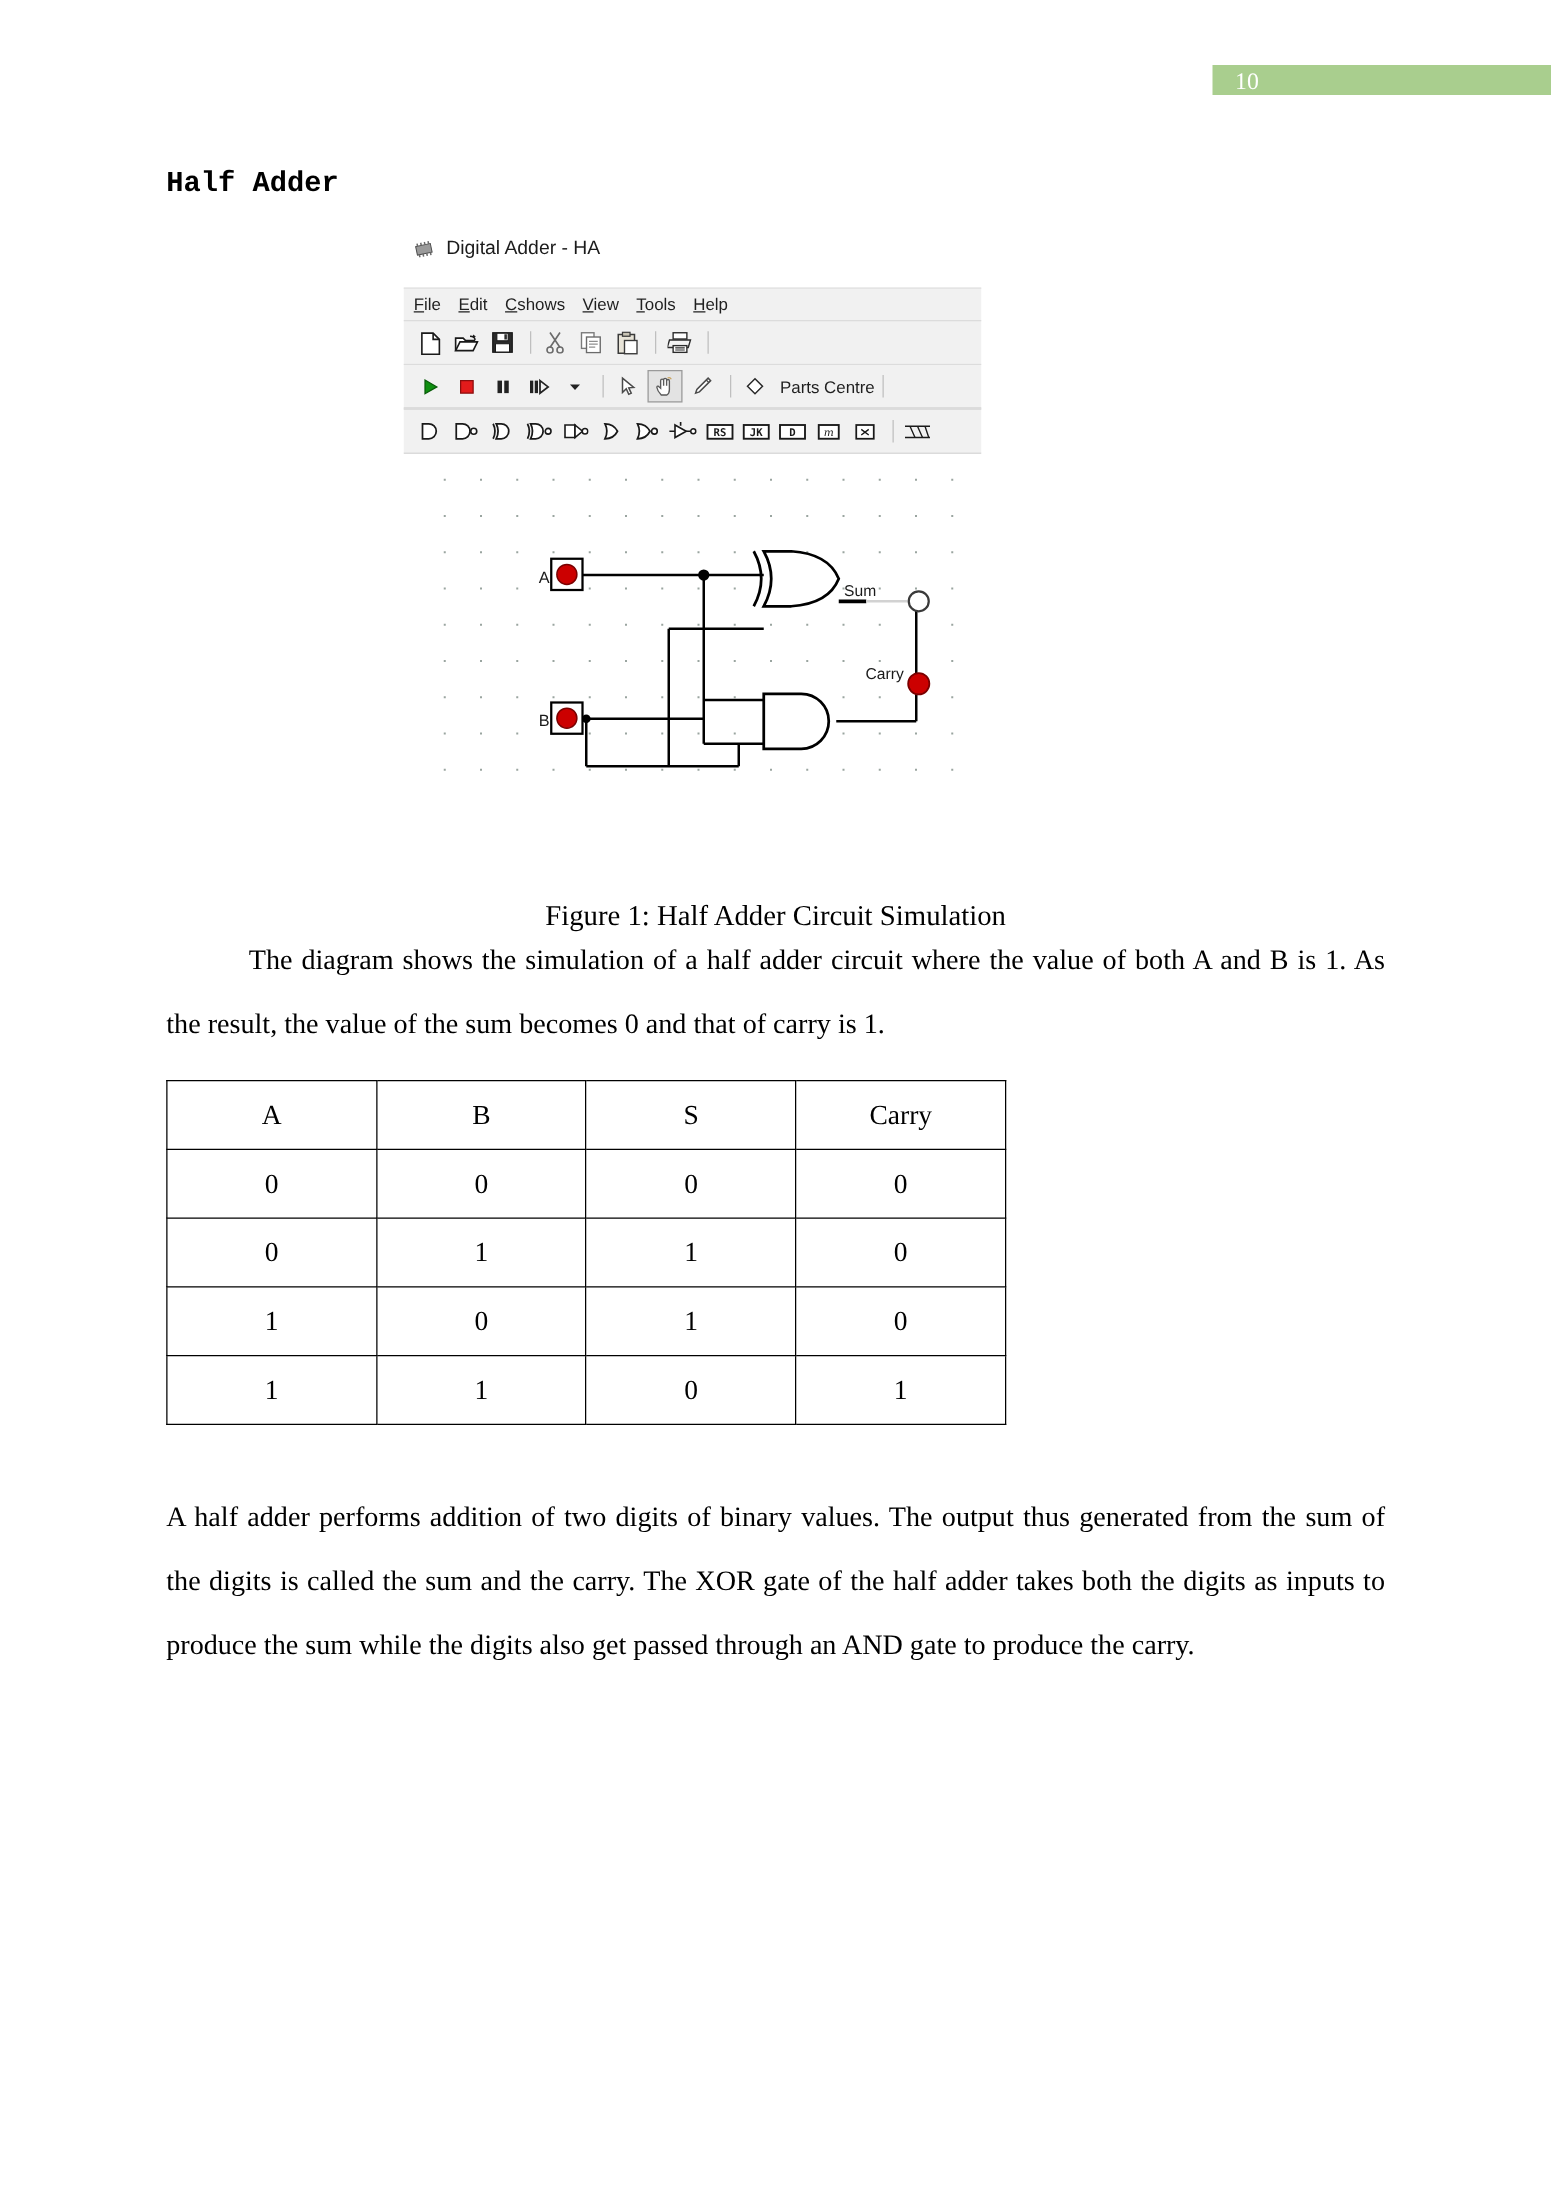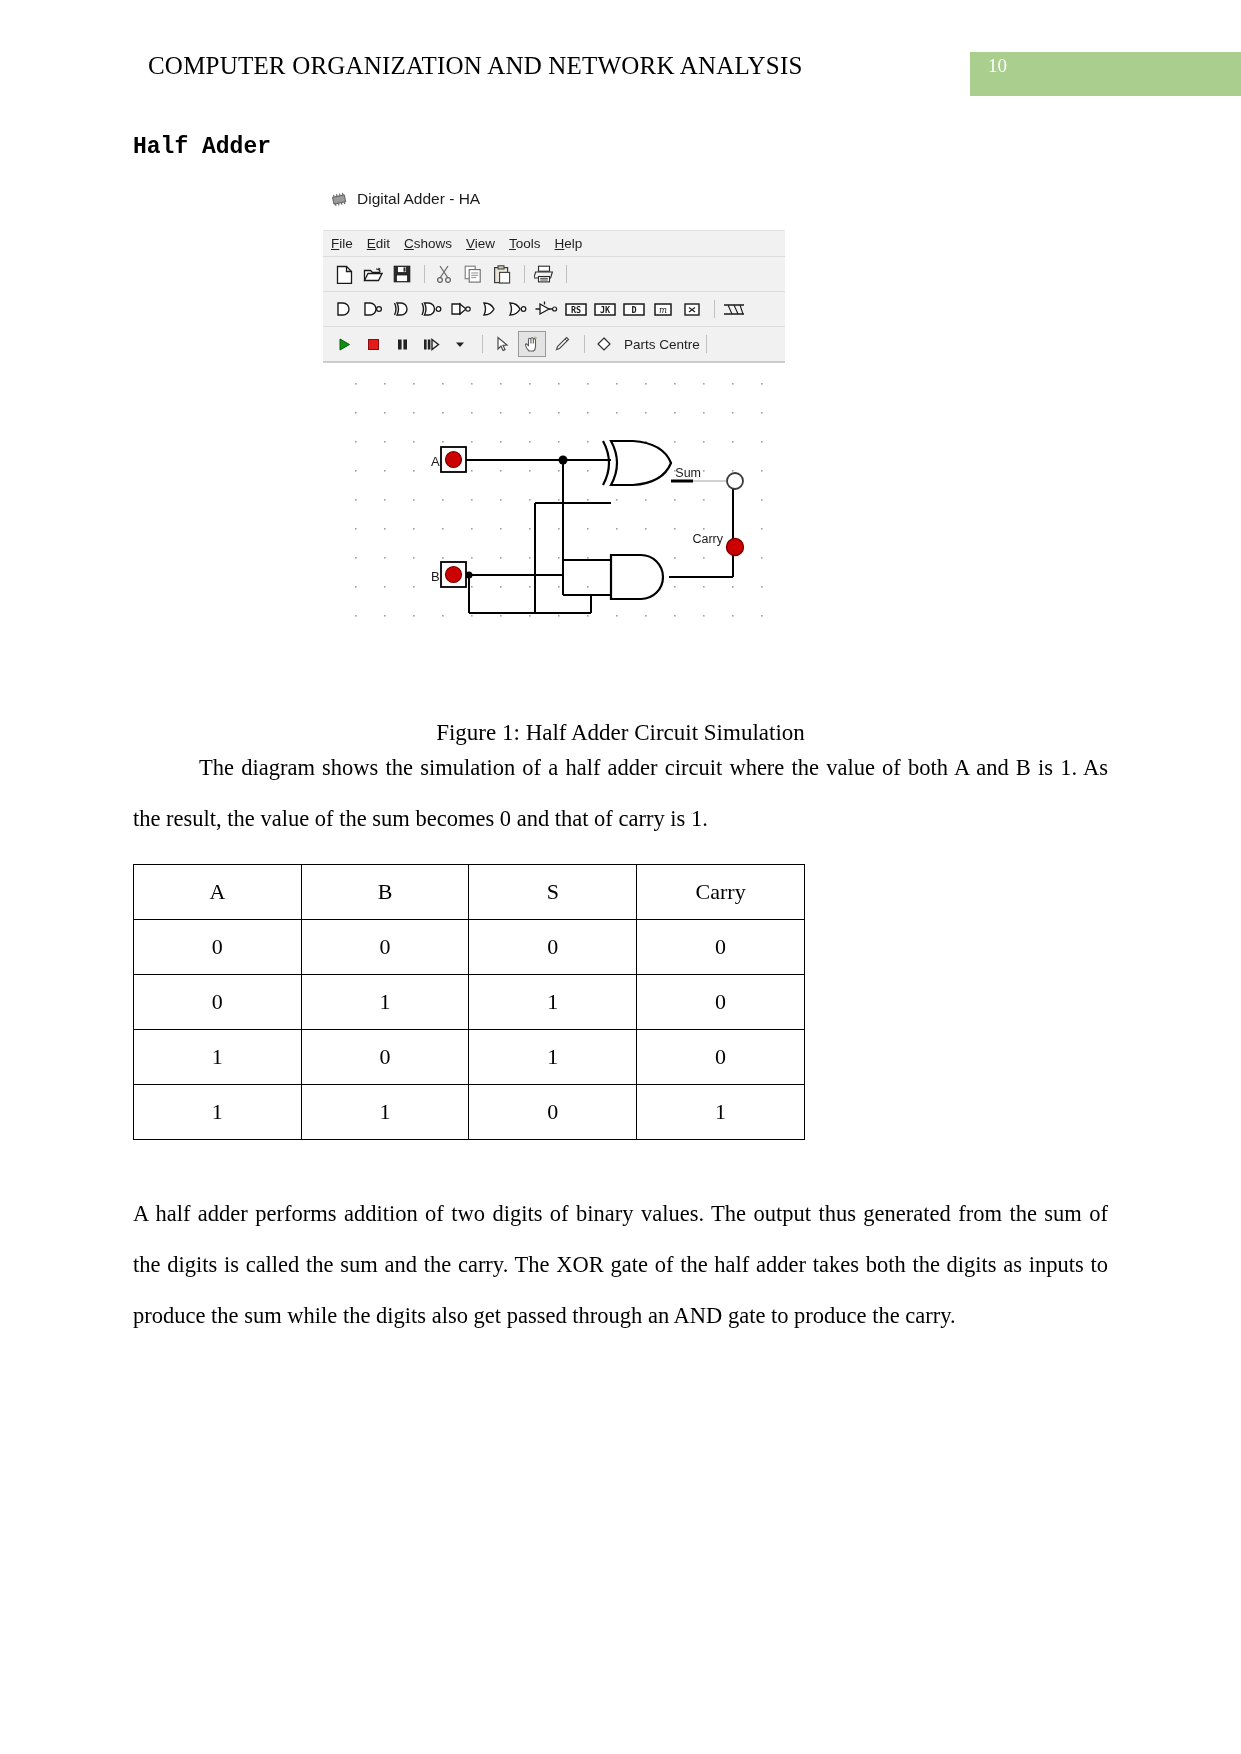--- a/index.html
+++ b/index.html
@@ -31,21 +31,21 @@
     font-size: 25px;
     letter-spacing: 0.2px;
     white-space: nowrap;
     font-family: "Liberation Serif", "DejaVu Serif", serif;
   }
   .page-number-badge {
     position: absolute;
     left: 970px;
     top: 52px;
     width: 271px;
-    height: 44px;
+    height: 24px;
     background: #A9CE8E;
   }
   .page-number-text {
     position: absolute;
     left: 18px;
     top: 3px;
     color: #ffffff;
     font-size: 19px;
     font-family: "Liberation Serif", "DejaVu Serif", serif;
   }
@@ -203,21 +203,20 @@
   }
   .truth-table col.c-a { width: 168px; }
   .truth-table col.c-b { width: 168px; }
   .truth-table col.c-s { width: 168px; }
   .truth-table col.c-c { width: 168px; }
 </style>
 </head>
 <body>
 
 <div class="page-header">
-  <div class="header-title">COMPUTER ORGANIZATION AND NETWORK ANALYSIS</div>
   <div class="page-number-badge">
     <span class="page-number-text">10</span>
   </div>
 </div>
 
 <div class="content">
 
   <div class="section-heading">Half Adder</div>
 
   <div class="app-window">
@@ -300,20 +299,77 @@
         <svg width="20" height="18" viewBox="0 0 20 18">
             <rect x="4.5" y="1.2" width="11" height="5" fill="#ffffff" stroke="#2b2b2b" stroke-width="1.1"></rect>
             <path d="M1.6 7 h16.8 l-1.8 6 h-16.8 z" fill="#f2f2f2" stroke="#2b2b2b" stroke-width="1.1"></path>
             <rect x="4.5" y="11.5" width="11" height="5.4" fill="#ffffff" stroke="#2b2b2b" stroke-width="1.1"></rect>
             <path d="M6.2 13.3 h7.6 M6.2 15 h7.6" stroke="#2b2b2b" stroke-width="0.9"></path>
           </svg>
       </span>
       <span class="tb-sep"></span>
     </div>
 
+    <div class="app-toolbar row-sim">
+      <span class="tb-btn">
+        <svg width="15" height="15" viewBox="0 0 15 15">
+            <path d="M3 2 L12.5 7.5 L3 13 z" fill="#0f9010" stroke="#0a5c0a" stroke-width="1"></path>
+          </svg>
+      </span>
+      <span class="tb-btn">
+        <svg width="15" height="15" viewBox="0 0 15 15">
+            <rect x="2.5" y="2.5" width="10" height="10" fill="#e31b1b" stroke="#8a0d0d" stroke-width="1"></rect>
+          </svg>
+      </span>
+      <span class="tb-btn">
+        <svg width="15" height="15" viewBox="0 0 15 15">
+            <rect x="3" y="2.5" width="3.6" height="10" fill="#222222"></rect>
+            <rect x="8.4" y="2.5" width="3.6" height="10" fill="#222222"></rect>
+          </svg>
+      </span>
+      <span class="tb-btn">
+        <svg width="18" height="15" viewBox="0 0 18 15">
+            <rect x="2" y="2.5" width="2.6" height="10" fill="#222222"></rect>
+            <rect x="5.8" y="2.5" width="2.6" height="10" fill="#222222"></rect>
+            <path d="M10 2.5 L16.5 7.5 L10 12.5 z" fill="none" stroke="#222222" stroke-width="1.4"></path>
+          </svg>
+      </span>
+      <span class="tb-btn">
+        <svg width="14" height="14" viewBox="0 0 14 14">
+            <path d="M3 5.5 L11 5.5 L7 10 z" fill="#222222"></path>
+          </svg>
+      </span>
+      <span class="tb-sep"></span>
+      <span class="tb-btn">
+        <svg width="15" height="17" viewBox="0 0 15 17">
+            <path d="M3 1.5 L3 13 L6 10 L8 14.5 L10 13.6 L8 9.3 L12 9 z" fill="#ffffff" stroke="#4a4a4a" stroke-width="1.2"></path>
+          </svg>
+      </span>
+      <span class="tb-btn pressed">
+        <svg width="16" height="17" viewBox="0 0 16 17">
+            <path d="M5 15 q-3 -3 -3.5 -6 q0 -1.5 1.2 -1 l1.8 1.6 v-6 q0 -1.3 1.2 -1.3 t1.2 1.3 v4 v-4.6 q0 -1.3 1.2 -1.3 t1.2 1.3 v4.6 v-3.8 q0 -1.2 1.1 -1.2 t1.1 1.2 v7 q0 3 -2 4.2 z" fill="#ffffff" stroke="#5a5a5a" stroke-width="1.1"></path>
+            <path d="M10 1.4 q2.2 -0.8 3 1" fill="none" stroke="#c8a25c" stroke-width="1"></path>
+          </svg>
+      </span>
+      <span class="tb-btn">
+        <svg width="16" height="16" viewBox="0 0 16 16">
+            <path d="M12.5 1.5 l2 2 l-9 9 l-3 1 l1 -3 z" fill="#ffffff" stroke="#4a4a4a" stroke-width="1.2"></path>
+            <path d="M11 3 l2 2" stroke="#4a4a4a" stroke-width="1"></path>
+          </svg>
+      </span>
+      <span class="tb-sep"></span>
+      <span class="tb-btn">
+        <svg width="16" height="16" viewBox="0 0 16 16">
+            <path d="M8 2 L14 8 L8 14 L2 8 z" fill="#ffffff" stroke="#2b2b2b" stroke-width="1.2"></path>
+          </svg>
+      </span>
+      <span class="tb-label">Parts Centre</span>
+      <span class="tb-sep"></span>
+    </div>
+
     <div class="app-toolbar row-gates">
       <span class="tb-btn">
         <svg width="20" height="16" viewBox="0 0 20 16">
             <path d="M4 2 h5 a6 6 0 0 1 0 12 h-5 z" fill="#ffffff" stroke="#1a1a1a" stroke-width="1.4"></path>
           </svg>
       </span>
       <span class="tb-btn">
         <svg width="22" height="16" viewBox="0 0 22 16">
             <path d="M3 2 h5 a6 6 0 0 1 0 12 h-5 z" fill="#ffffff" stroke="#1a1a1a" stroke-width="1.4"></path>
             <circle cx="17" cy="8" r="2.4" fill="#ffffff" stroke="#1a1a1a" stroke-width="1.3"></circle>
@@ -387,77 +443,20 @@
             <path d="M7 5.5 l6 4.5 M13 5.5 l-6 4.5" stroke="#1a1a1a" stroke-width="1.1"></path>
           </svg>
       </span>
       <span class="tb-sep"></span>
       <span class="tb-btn">
         <svg width="24" height="15" viewBox="0 0 24 15">
             <path d="M2 3 h20 M2 12 h20" stroke="#1a1a1a" stroke-width="1.3"></path>
             <path d="M6 3 l4 9 M12 3 l4 9 M18 3 l3 9" stroke="#1a1a1a" stroke-width="1.1"></path>
           </svg>
       </span>
-    </div>
-
-    <div class="app-toolbar row-sim">
-      <span class="tb-btn">
-        <svg width="15" height="15" viewBox="0 0 15 15">
-            <path d="M3 2 L12.5 7.5 L3 13 z" fill="#0f9010" stroke="#0a5c0a" stroke-width="1"></path>
-          </svg>
-      </span>
-      <span class="tb-btn">
-        <svg width="15" height="15" viewBox="0 0 15 15">
-            <rect x="2.5" y="2.5" width="10" height="10" fill="#e31b1b" stroke="#8a0d0d" stroke-width="1"></rect>
-          </svg>
-      </span>
-      <span class="tb-btn">
-        <svg width="15" height="15" viewBox="0 0 15 15">
-            <rect x="3" y="2.5" width="3.6" height="10" fill="#222222"></rect>
-            <rect x="8.4" y="2.5" width="3.6" height="10" fill="#222222"></rect>
-          </svg>
-      </span>
-      <span class="tb-btn">
-        <svg width="18" height="15" viewBox="0 0 18 15">
-            <rect x="2" y="2.5" width="2.6" height="10" fill="#222222"></rect>
-            <rect x="5.8" y="2.5" width="2.6" height="10" fill="#222222"></rect>
-            <path d="M10 2.5 L16.5 7.5 L10 12.5 z" fill="none" stroke="#222222" stroke-width="1.4"></path>
-          </svg>
-      </span>
-      <span class="tb-btn">
-        <svg width="14" height="14" viewBox="0 0 14 14">
-            <path d="M3 5.5 L11 5.5 L7 10 z" fill="#222222"></path>
-          </svg>
-      </span>
-      <span class="tb-sep"></span>
-      <span class="tb-btn">
-        <svg width="15" height="17" viewBox="0 0 15 17">
-            <path d="M3 1.5 L3 13 L6 10 L8 14.5 L10 13.6 L8 9.3 L12 9 z" fill="#ffffff" stroke="#4a4a4a" stroke-width="1.2"></path>
-          </svg>
-      </span>
-      <span class="tb-btn pressed">
-        <svg width="16" height="17" viewBox="0 0 16 17">
-            <path d="M5 15 q-3 -3 -3.5 -6 q0 -1.5 1.2 -1 l1.8 1.6 v-6 q0 -1.3 1.2 -1.3 t1.2 1.3 v4 v-4.6 q0 -1.3 1.2 -1.3 t1.2 1.3 v4.6 v-3.8 q0 -1.2 1.1 -1.2 t1.1 1.2 v7 q0 3 -2 4.2 z" fill="#ffffff" stroke="#5a5a5a" stroke-width="1.1"></path>
-            <path d="M10 1.4 q2.2 -0.8 3 1" fill="none" stroke="#c8a25c" stroke-width="1"></path>
-          </svg>
-      </span>
-      <span class="tb-btn">
-        <svg width="16" height="16" viewBox="0 0 16 16">
-            <path d="M12.5 1.5 l2 2 l-9 9 l-3 1 l1 -3 z" fill="#ffffff" stroke="#4a4a4a" stroke-width="1.2"></path>
-            <path d="M11 3 l2 2" stroke="#4a4a4a" stroke-width="1"></path>
-          </svg>
-      </span>
-      <span class="tb-sep"></span>
-      <span class="tb-btn">
-        <svg width="16" height="16" viewBox="0 0 16 16">
-            <path d="M8 2 L14 8 L8 14 L2 8 z" fill="#ffffff" stroke="#2b2b2b" stroke-width="1.2"></path>
-          </svg>
-      </span>
-      <span class="tb-label">Parts Centre</span>
-      <span class="tb-sep"></span>
     </div>
 
     <div class="circuit-canvas">
       <svg width="462" height="270" viewBox="0 0 462 270">
 
         <g fill="#9aa5a0">
           <g id="grid">
               <rect x="32" y="20" width="1.6" height="1.6" fill="#9aa5a0"></rect>
               <rect x="61" y="20" width="1.6" height="1.6" fill="#9aa5a0"></rect>
               <rect x="90" y="20" width="1.6" height="1.6" fill="#9aa5a0"></rect>

